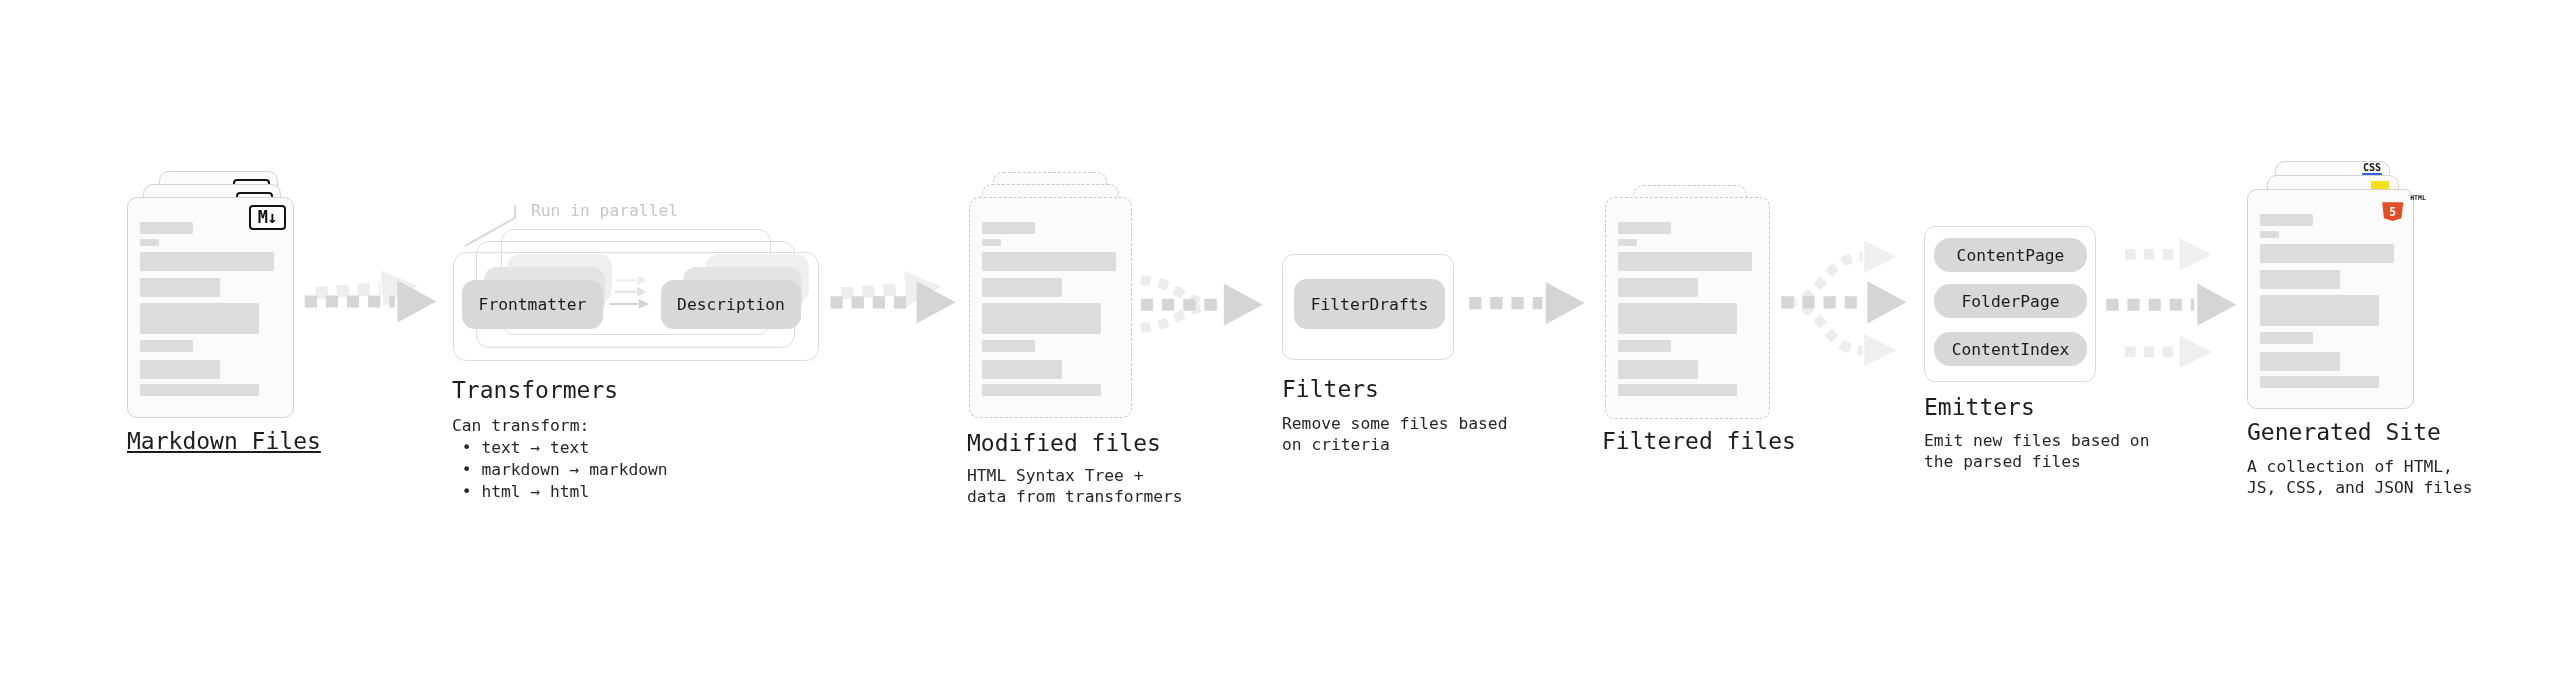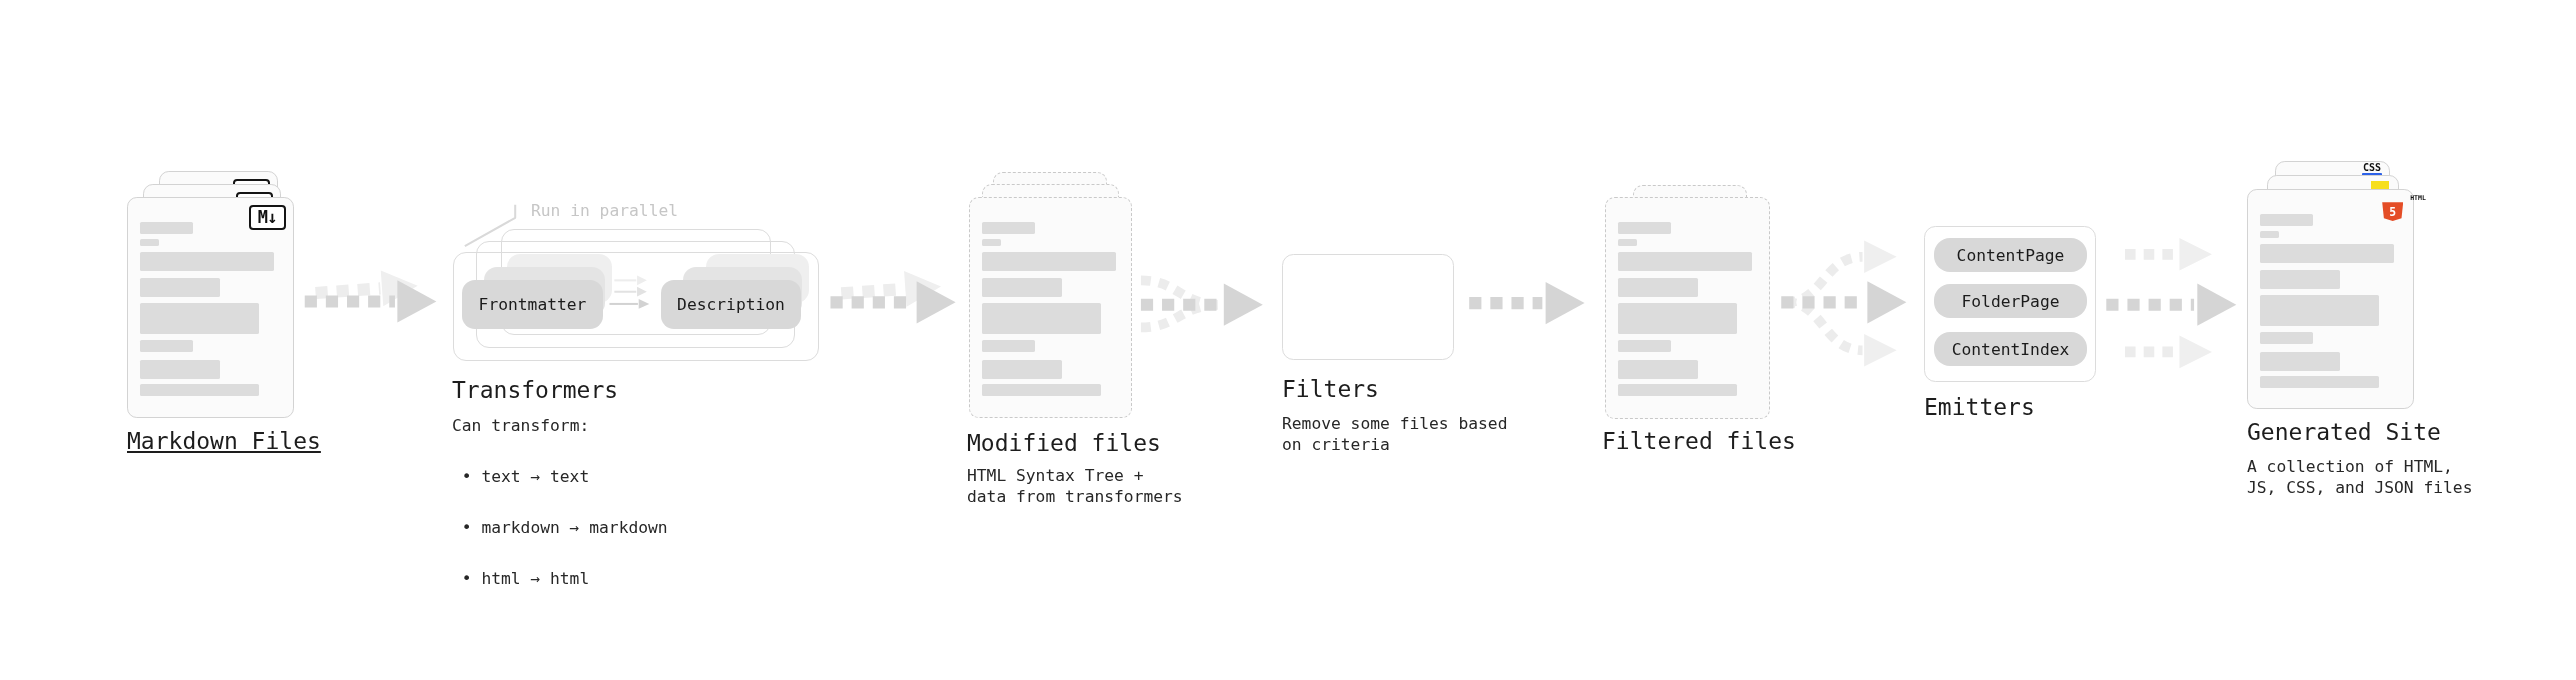--- a/index.html
+++ b/index.html
@@ -23,21 +23,21 @@
   .pill.small{border-radius:16px;}
   .gpill{position:absolute;border-radius:13px;}
   .g1{background:#e4e4e4;}
   .g2{background:#efefef;}
   .panel{position:absolute;background:#ffffff;border:1.6px solid #dcdcdc;border-radius:11.4px;box-sizing:border-box;}
   
   .label{position:absolute;font-size:23px;color:#1d1d1d;white-space:nowrap;}
   .cap{position:absolute;font-size:16.3px;line-height:21px;color:#272727;white-space:pre-line;}
   .annot{position:absolute;font-size:16.3px;color:#c6c6c6;white-space:nowrap;}
   .bullets{position:absolute;font-size:16.3px;line-height:22px;color:#272727;}
-  .bullets div{padding-left:9.8px;white-space:nowrap;margin-top:29px;}
+  .bullets div{padding-left:9.8px;white-space:nowrap;}
   
   .css-icon{position:absolute;top:3.3px;right:7.3px;width:19.5px;text-align:center;}
   .css-icon .t{font-size:10px;font-weight:bold;line-height:6.5px;color:#111;}
   .css-icon .u{height:3.3px;background:#2d62e8;margin-top:0.8px;border-radius:0.8px;}
   .js-icon{position:absolute;top:4.9px;right:9px;width:18px;height:10.6px;background:#f7df1e;}
   .html5-icon{position:absolute;top:4.9px;right:9.8px;width:21px;text-align:center;}
   .html5-icon .t{font-size:6.5px;font-weight:bold;line-height:7.3px;color:#111;margin-left:28px;}
   .html5-icon .shield{width:21px;height:18.7px;background:#e44d26;
     clip-path:polygon(0 0,100% 0,92% 86%,50% 100%,8% 86%);
     display:flex;align-items:center;justify-content:center;color:#fff;font-size:11.4px;font-weight:bold;}
@@ -172,20 +172,21 @@
         <div class="bar" style="top: 162px; width: 80px; height: 18.7px;"></div>
         <div class="bar" style="top: 186px; width: 119px; height: 12.2px;"></div>
       </div>
     <div class="label" style="left:967px;top:430px;">Modified files</div>
     <div class="cap" style="left:967px;top:465px;">HTML Syntax Tree +
 data from transformers</div>
   </div>
 
   <div class="group">
     <div class="panel" style="left:1282px;top:254px;width:172px;height:106px;"></div>
+    <div class="pill" style="left:1294px;top:279px;width:151px;height:50px;">FilterDrafts</div>
     <div class="label" style="left:1282px;top:376px;">Filters</div>
     <div class="cap" style="left:1282px;top:413px;">Remove some files based
 on criteria</div>
   </div>
 
   <div class="group">
     <div class="doc dashed" style="left:1633px;top:185px;width:114px;height:222px;"></div>
     <div class="doc dashed doc-bars" style="left:1605px;top:197px;width:165px;height:222px;">
         <div class="bar" style="top: 23.6px; width: 53px; height: 12.2px;"></div>
         <div class="bar" style="top: 41px; width: 18.7px; height: 6.5px;"></div>
@@ -198,20 +199,22 @@
       </div>
     <div class="label" style="left:1602px;top:428px;">Filtered files</div>
   </div>
 
   <div class="group">
     <div class="panel" style="left:1924px;top:226px;width:172px;height:156px;"></div>
     <div class="pill small" style="left:1934px;top:238px;width:153px;height:34px;">ContentPage</div>
     <div class="pill small" style="left:1934px;top:284px;width:153px;height:34px;">FolderPage</div>
     <div class="pill small" style="left:1934px;top:332px;width:153px;height:34px;">ContentIndex</div>
     <div class="label" style="left:1924px;top:394px;">Emitters</div>
+    <div class="cap" style="left:1924px;top:430px;">Emit new files based on
+the parsed files</div>
   </div>
 
   <div class="group">
     <div class="doc" style="left:2275px;top:161px;width:115px;height:220px;">
       <div class="css-icon">
         <div class="t">CSS</div>
         <div class="u"></div>
       </div>
     </div>
     <div class="doc" style="left:2267px;top:175px;width:132px;height:220px;">

